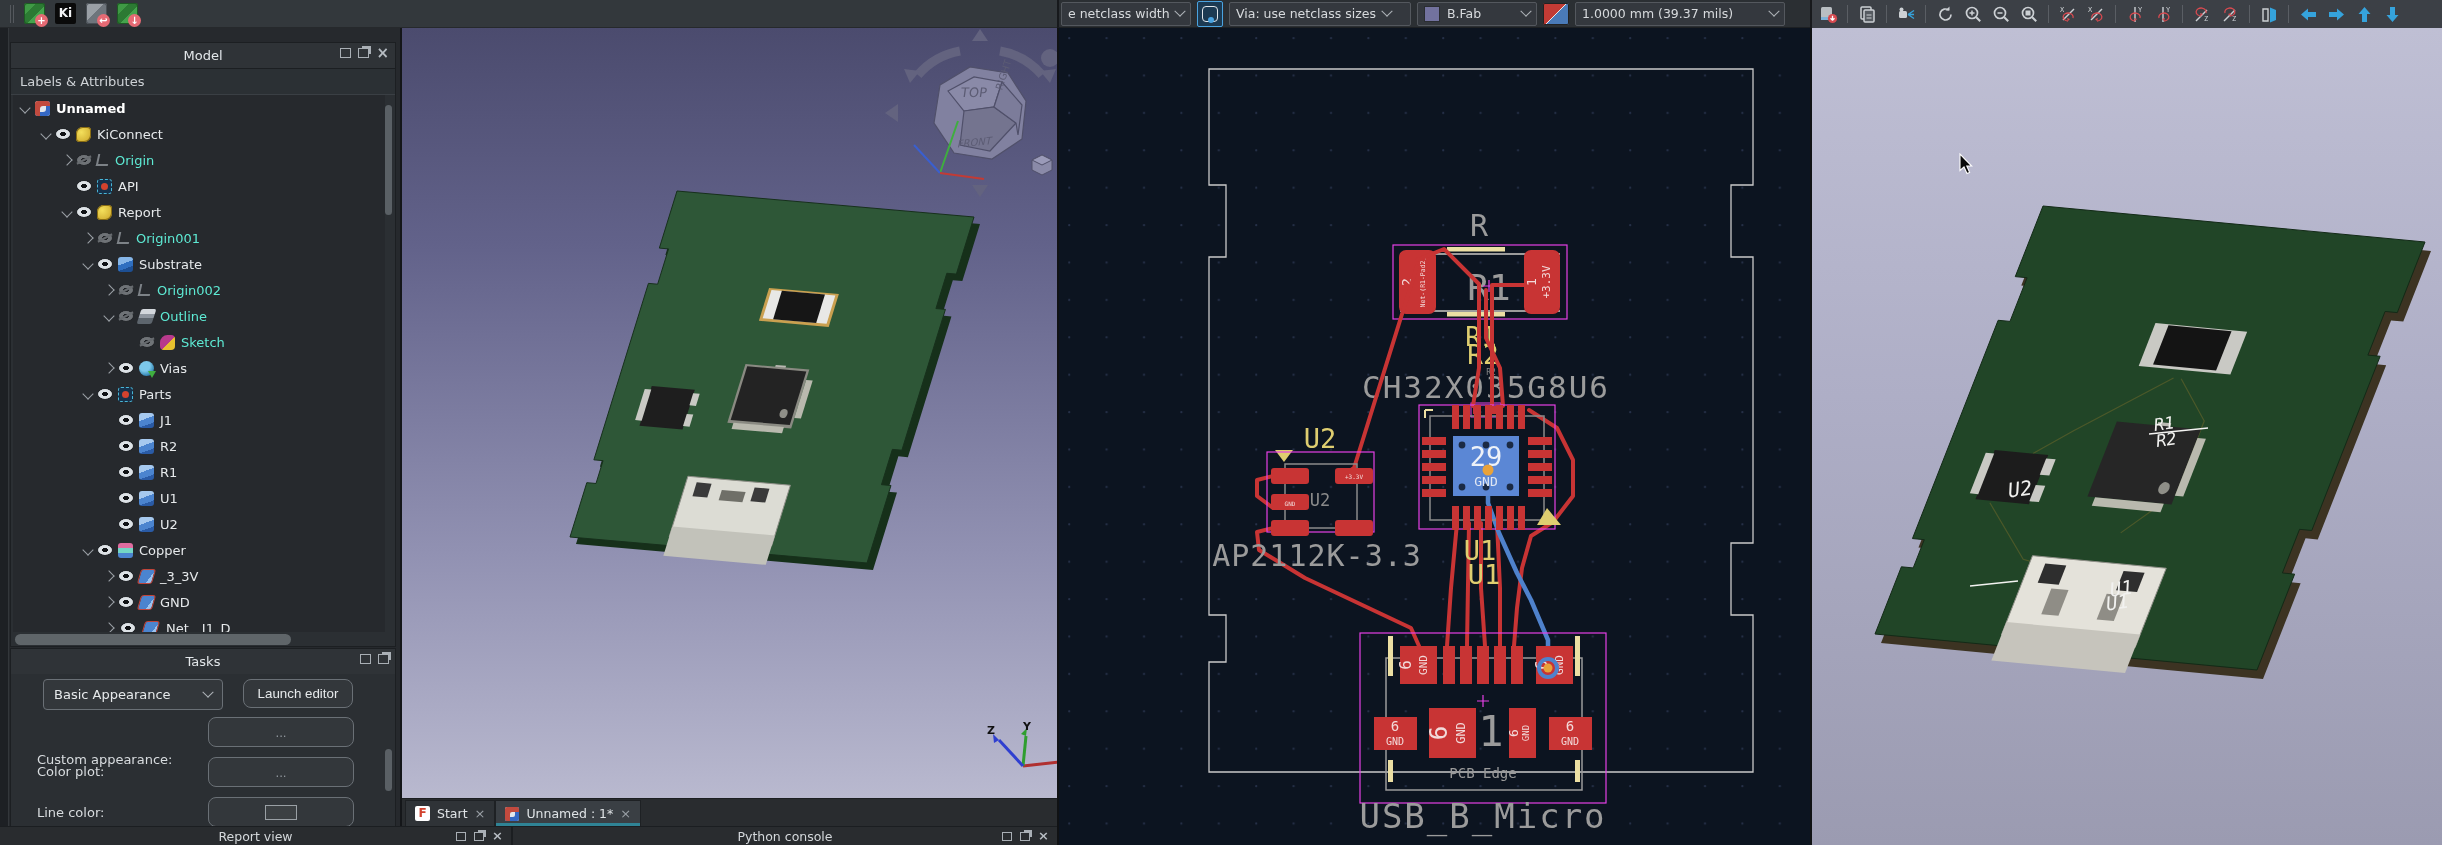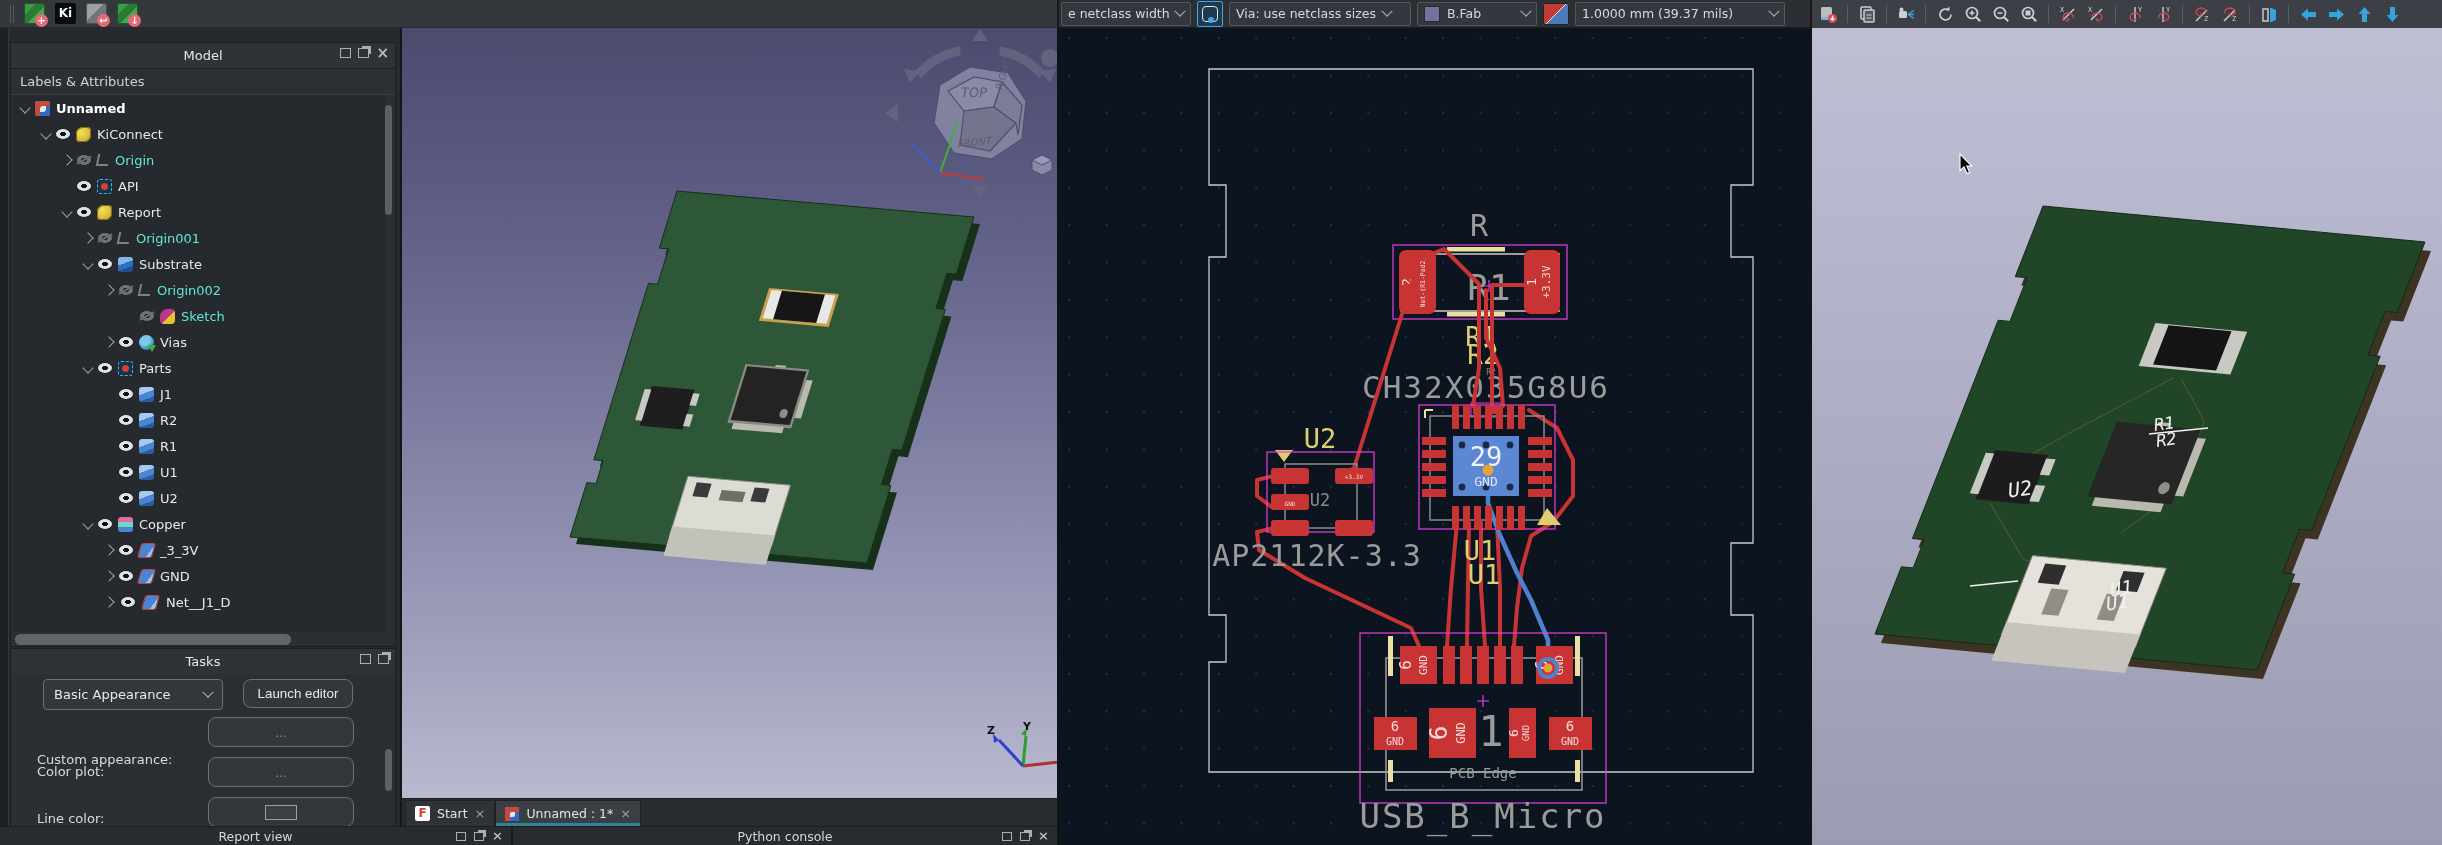--- a/index.html
+++ b/index.html
@@ -325,20 +325,26 @@
           <span class="eye"></span>
           <span class="ti ti-part"></span>
           <span class="lbl">Substrate</span>
         </div>
         <div class="trow gray" style="padding-left: 92px;">
           <span class="chev closed"></span>
           <span class="eye hid"></span>
           <span class="ti ti-origin"></span>
           <span class="lbl">Origin002</span>
         </div>
+        <div class="trow gray" style="padding-left: 92px;">
+          <span class="chev open"></span>
+          <span class="eye hid"></span>
+          <span class="ti ti-outline"></span>
+          <span class="lbl">Outline</span>
+        </div>
         <div class="trow gray" style="padding-left: 113px;">
           <span class="chev none"></span>
           <span class="eye hid"></span>
           <span class="ti ti-sketch"></span>
           <span class="lbl">Sketch</span>
         </div>
         <div class="trow" style="padding-left: 92px;">
           <span class="chev closed"></span>
           <span class="eye"></span>
           <span class="ti ti-vias"></span>
@@ -419,21 +425,21 @@
     </div>
     <div class="tselect">
       <span>Basic Appearance</span>
       <span class="chevd"></span>
     </div>
     <button class="tbtn" id="launch-btn">Launch editor</button>
     <span class="trl" style="top:75px;margin-top:28px;">Custom appearance:</span>
     <button class="tbtn dotbtn" style="top:68px;">...</button>
     <span class="trl" style="top:115px;">Color plot:</span>
     <button class="tbtn dotbtn" style="top:108px;">...</button>
-    <span class="trl" style="top:162px;">Line color:</span>
+    <span class="trl" style="top:156px;">Line color:</span>
     <button class="tbtn dotbtn" style="top:148px;">
       <span style="width:30px;height:13px;background:#3c4043;border:1.5px solid #9aa0a5;display:inline-block;"></span>
     </button>
     <div id="tk-vscroll"></div>
   </div>
 </div>
 
 <div id="mdi" class="abs">
   <div id="viewport" class="abs">
     <svg width="655" height="770" viewBox="0 0 655 770">

